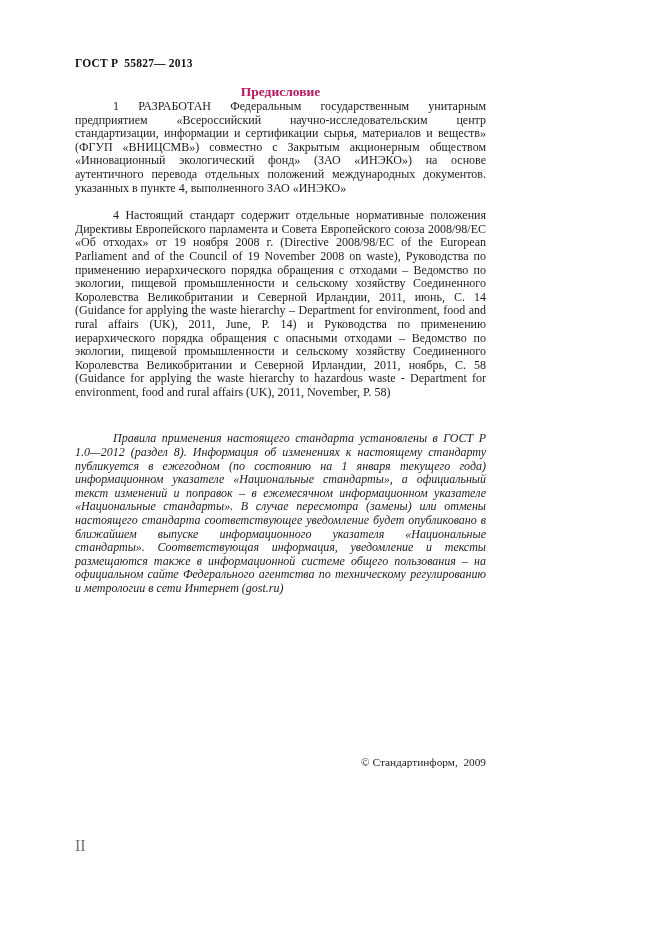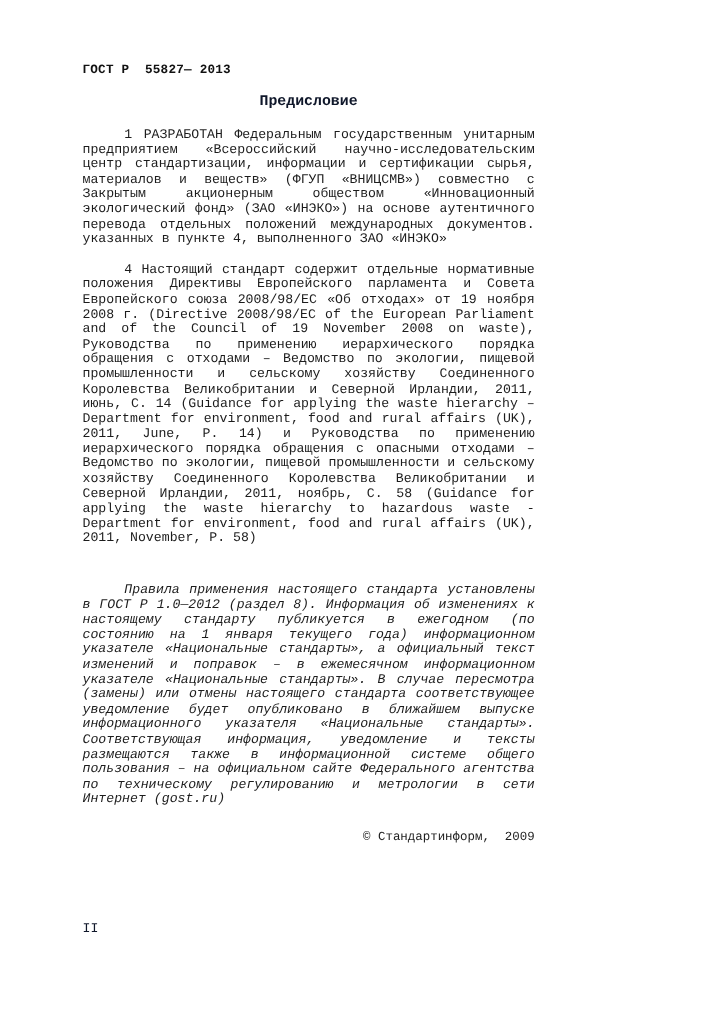--- a/index.html
+++ b/index.html
@@ -5,21 +5,21 @@
   html, body {
     margin: 0;
     padding: 0;
     background: #ffffff;
   }
   .page {
     position: relative;
     width: 557px;
     height: 936px;
     background: #ffffff;
-    font-family: Liberation Mono, monospace;
+    font-family: Liberation Serif, serif;
     color: #1c1c1c;
     overflow: hidden;
     box-sizing: border-box;
   }
   .content {
     position: absolute;
     left: 75px;
     right: 71px;
     top: 57px;
   }
@@ -28,22 +28,22 @@
     font-size: 11.5px;
     white-space: pre;
     letter-spacing: 0.2px;
     color: #111;
   }
   .doc-title {
     font-weight: bold;
     font-size: 13.5px;
     text-align: center;
     margin-top: 15px;
-    margin-bottom: 16px;
-    color: #0f172a;
+    margin-bottom: 0;
+    color: #be185d;
   }
   .para {
     font-size: 12px;
     line-height: 13.6px;
     text-align: justify;
     text-indent: 38px;
     margin: 0 0 14px 0;
     color: #1c1c1c;
   }
   .note-italic {
@@ -67,22 +67,22 @@
     font-size: 11.3px;
     line-height: 13.6px;
     text-align: justify;
     text-indent: 38px;
     color: #1c1c1c;
   }
   .page-number {
     position: absolute;
     top: 837px;
     left: 75px;
-    font-size: 12px;
-    color: #0f172a;
+    font-size: 16px;
+    color: #737373;
     text-align: center;
   }
 </style>
 </head>
 <body>
 
 <div class="page">
   <div class="content">
     <div class="doc-header">ГОСТ Р  55827— 2013</div>
 

